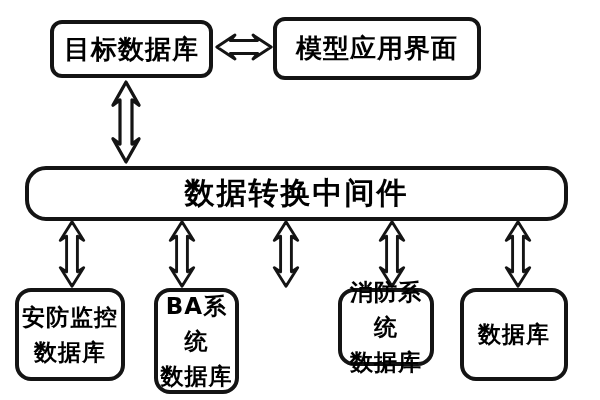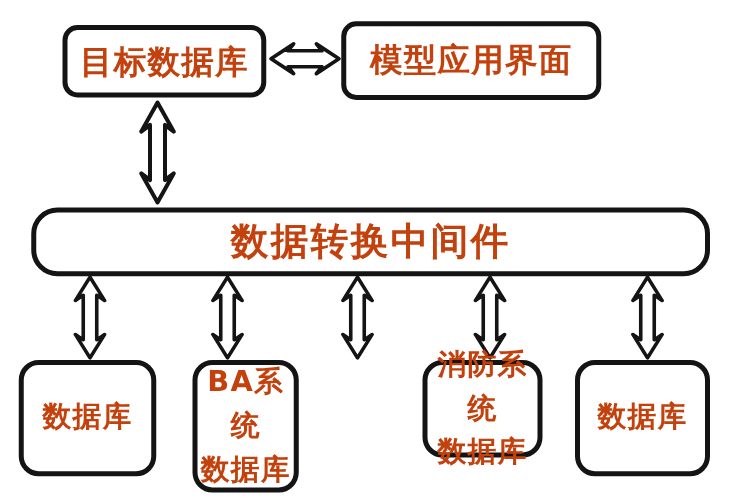--- a/index.html
+++ b/index.html
@@ -7,21 +7,21 @@
     position:relative;
     width:600px;height:400px;
     background:#ffffff;
     font-family:"DejaVu Sans","Liberation Sans",sans-serif;
     overflow:hidden;
   }
   .node{
     position:absolute;
     background:#ffffff;
     border:4px solid #141414;
-    color:#c2410c;
+    color:#000000;
     display:flex;
     align-items:center;
     justify-content:center;
     text-align:center;
     font-weight:700;
     box-sizing:border-box;
   }
   .top-node{border-radius:12px;font-size:26px;letter-spacing:1px;}
   .bar-node{border-radius:21px;font-size:30px;letter-spacing:2px;justify-content:center;}
   .bottom-node{
@@ -74,20 +74,21 @@
     <polygon points="20,2 33,24 26,19 26,61 33,56 20,78 7,56 14,61 14,19 7,24"></polygon>
   </svg>
   <svg class="arrow" style="left:374px;top:220px;width:36px;height:68px" viewBox="0 0 40 80" preserveAspectRatio="none">
     <polygon points="20,2 33,24 26,19 26,61 33,56 20,78 7,56 14,61 14,19 7,24"></polygon>
   </svg>
   <svg class="arrow" style="left:500px;top:220px;width:36px;height:68px" viewBox="0 0 40 80" preserveAspectRatio="none">
     <polygon points="20,2 33,24 26,19 26,61 33,56 20,78 7,56 14,61 14,19 7,24"></polygon>
   </svg>
 
   <div class="node bottom-node" style="left:15px;top:288px;width:110px;height:93px">
+    <span>安防监控</span>
     <span>数据库</span>
   </div>
 
   <div class="node bottom-node" style="left:154px;top:288px;width:85px;height:106px">
     <span>BA系统</span>
     <span>数据库</span>
   </div>
 
 
   <div class="node bottom-node" style="left:338px;top:288px;width:96px;height:78px">

